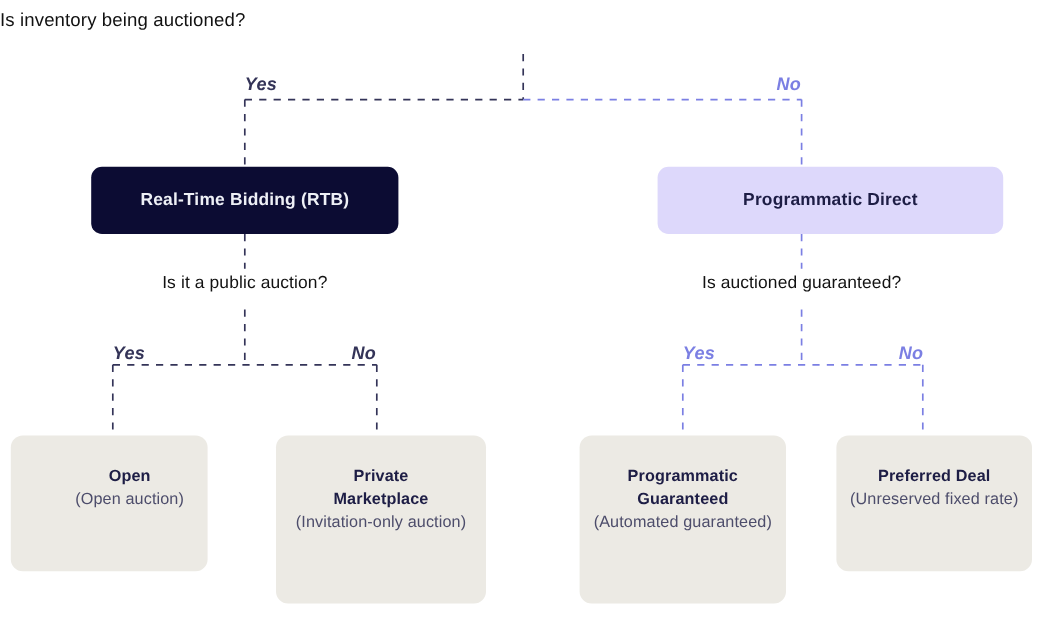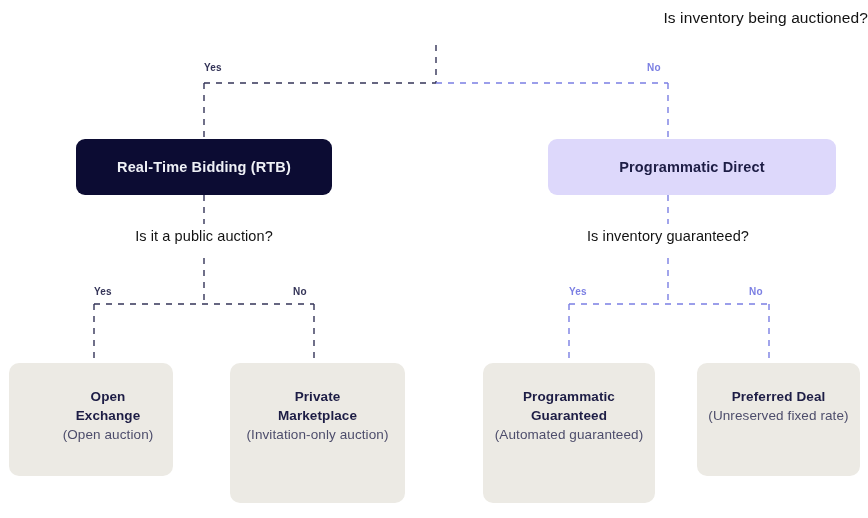--- a/index.html
+++ b/index.html
@@ -26,21 +26,21 @@
     width: 868px; height: 518px;
     pointer-events: none;
   }
 
   
   .root-question {
     position: absolute;
     left: 0;
     top: 9px;
     width: 868px;
-    text-align: right;
+    text-align: left;
     font-size: 15.5px;
     font-weight: 400;
     letter-spacing: 0.1px;
     color: #121212;
   }
 
   
   .sub-question {
     position: absolute;
     width: 330px;
@@ -49,24 +49,25 @@
     font-weight: 400;
     letter-spacing: 0.1px;
     color: #121212;
   }
   #q-left  { left: 39px;  top: 228px; }
   #q-right { left: 503px; top: 228px; }
 
   
   .edge-label {
     position: absolute;
-    font-size: 10px;
+    font-size: 15px;
     font-weight: 700;
     letter-spacing: 0.2px;
     white-space: nowrap;
+    font-style: italic;
   }
   .edge-label.navy { color: #343458; }
   .edge-label.peri { color: #7b7fe3; }
 
   #lbl-root-yes  { left: 204px; top: 62px;  }
   #lbl-root-no   { left: 647px; top: 62px;  }
   #lbl-l-yes     { left: 94px;  top: 286px; }
   #lbl-l-no      { left: 293px; top: 286px; }
   #lbl-r-yes     { left: 569px; top: 286px; }
   #lbl-r-no      { left: 749px; top: 286px; }
@@ -171,30 +172,29 @@
   <div class="root-question">Is inventory being auctioned?</div>
 
   <div class="edge-label navy" id="lbl-root-yes">Yes</div>
   <div class="edge-label peri" id="lbl-root-no">No</div>
 
   <div class="node-box" id="box-rtb">Real-Time Bidding (RTB)</div>
 
   <div class="node-box" id="box-pd">Programmatic Direct</div>
 
   <div class="sub-question" id="q-left">Is it a public auction?</div>
-  <div class="sub-question" id="q-right">Is inventory guaranteed?</div>
+  <div class="sub-question" id="q-right">Is auctioned guaranteed?</div>
 
   <div class="edge-label navy" id="lbl-l-yes">Yes</div>
   <div class="edge-label navy" id="lbl-l-no">No</div>
   <div class="edge-label peri" id="lbl-r-yes">Yes</div>
   <div class="edge-label peri" id="lbl-r-no">No</div>
 
   <div class="leaf-box" id="leaf-1">
     <span class="leaf-title">Open</span>
-    <span class="leaf-title">Exchange</span>
     <span class="leaf-sub">(Open auction)</span>
   </div>
 
   <div class="leaf-box" id="leaf-2">
     <span class="leaf-title">Private</span>
     <span class="leaf-title">Marketplace</span>
     <span class="leaf-sub">(Invitation-only auction)</span>
   </div>
 
   <div class="leaf-box" id="leaf-3">

